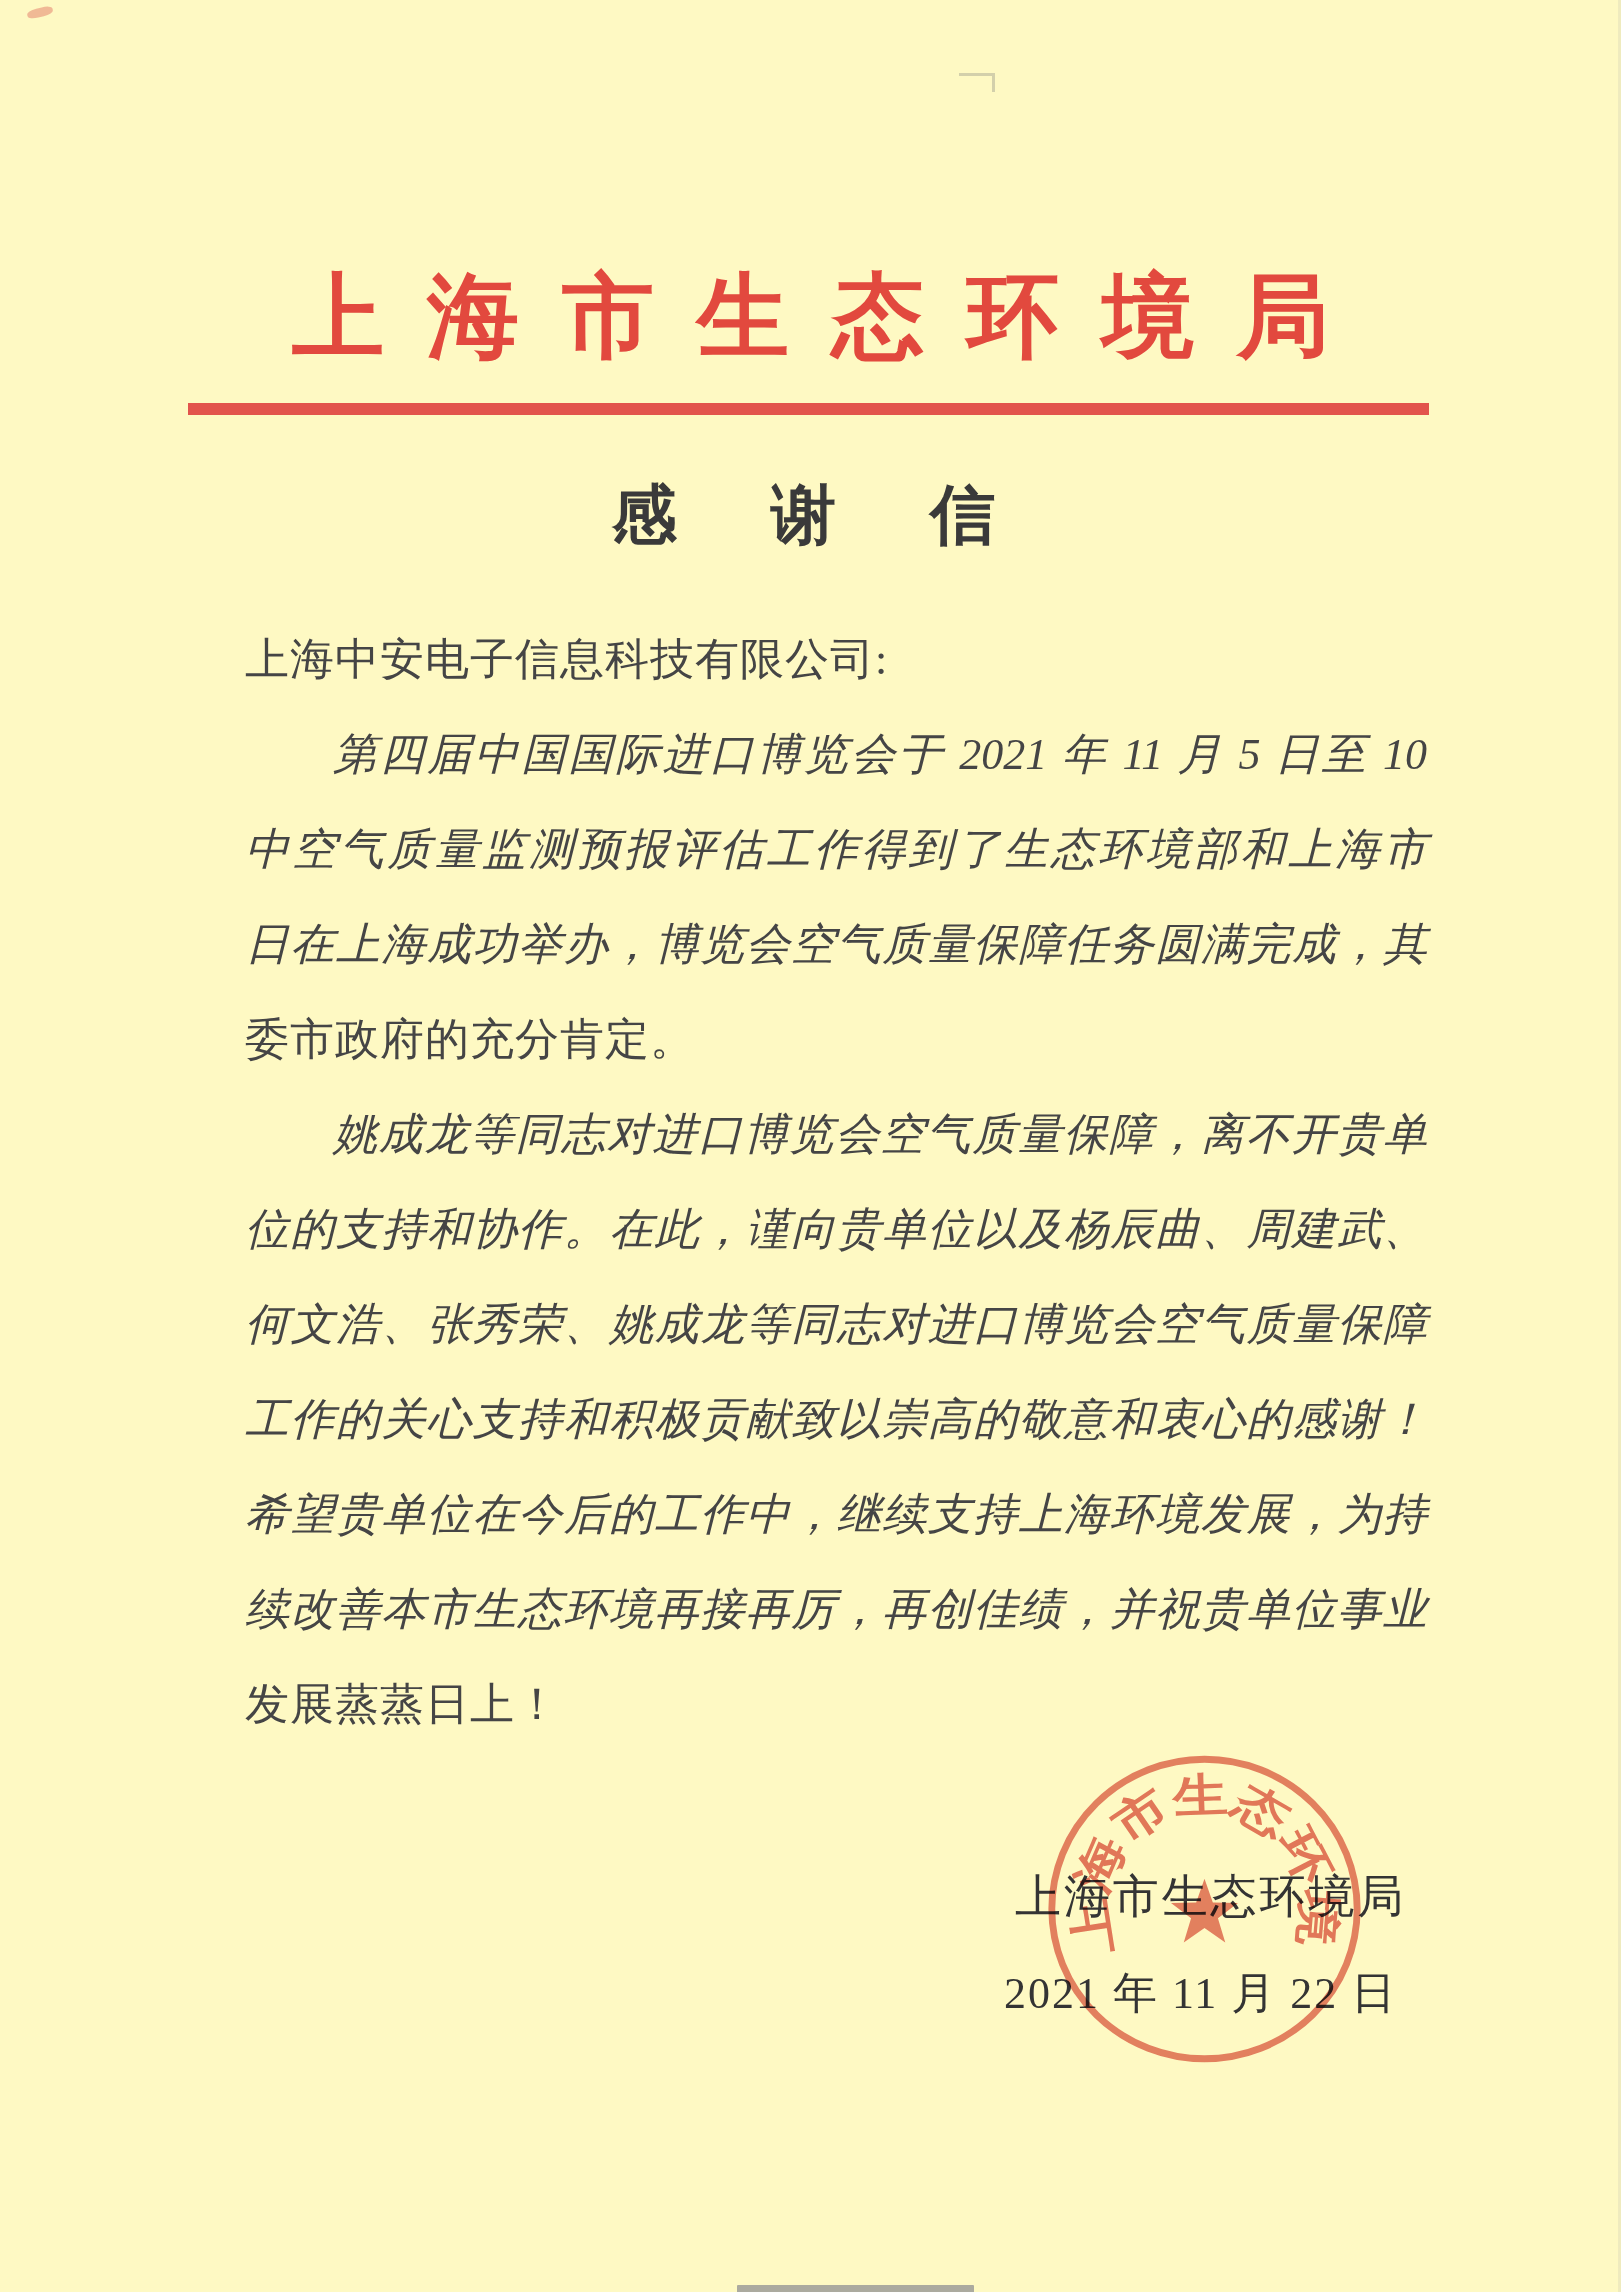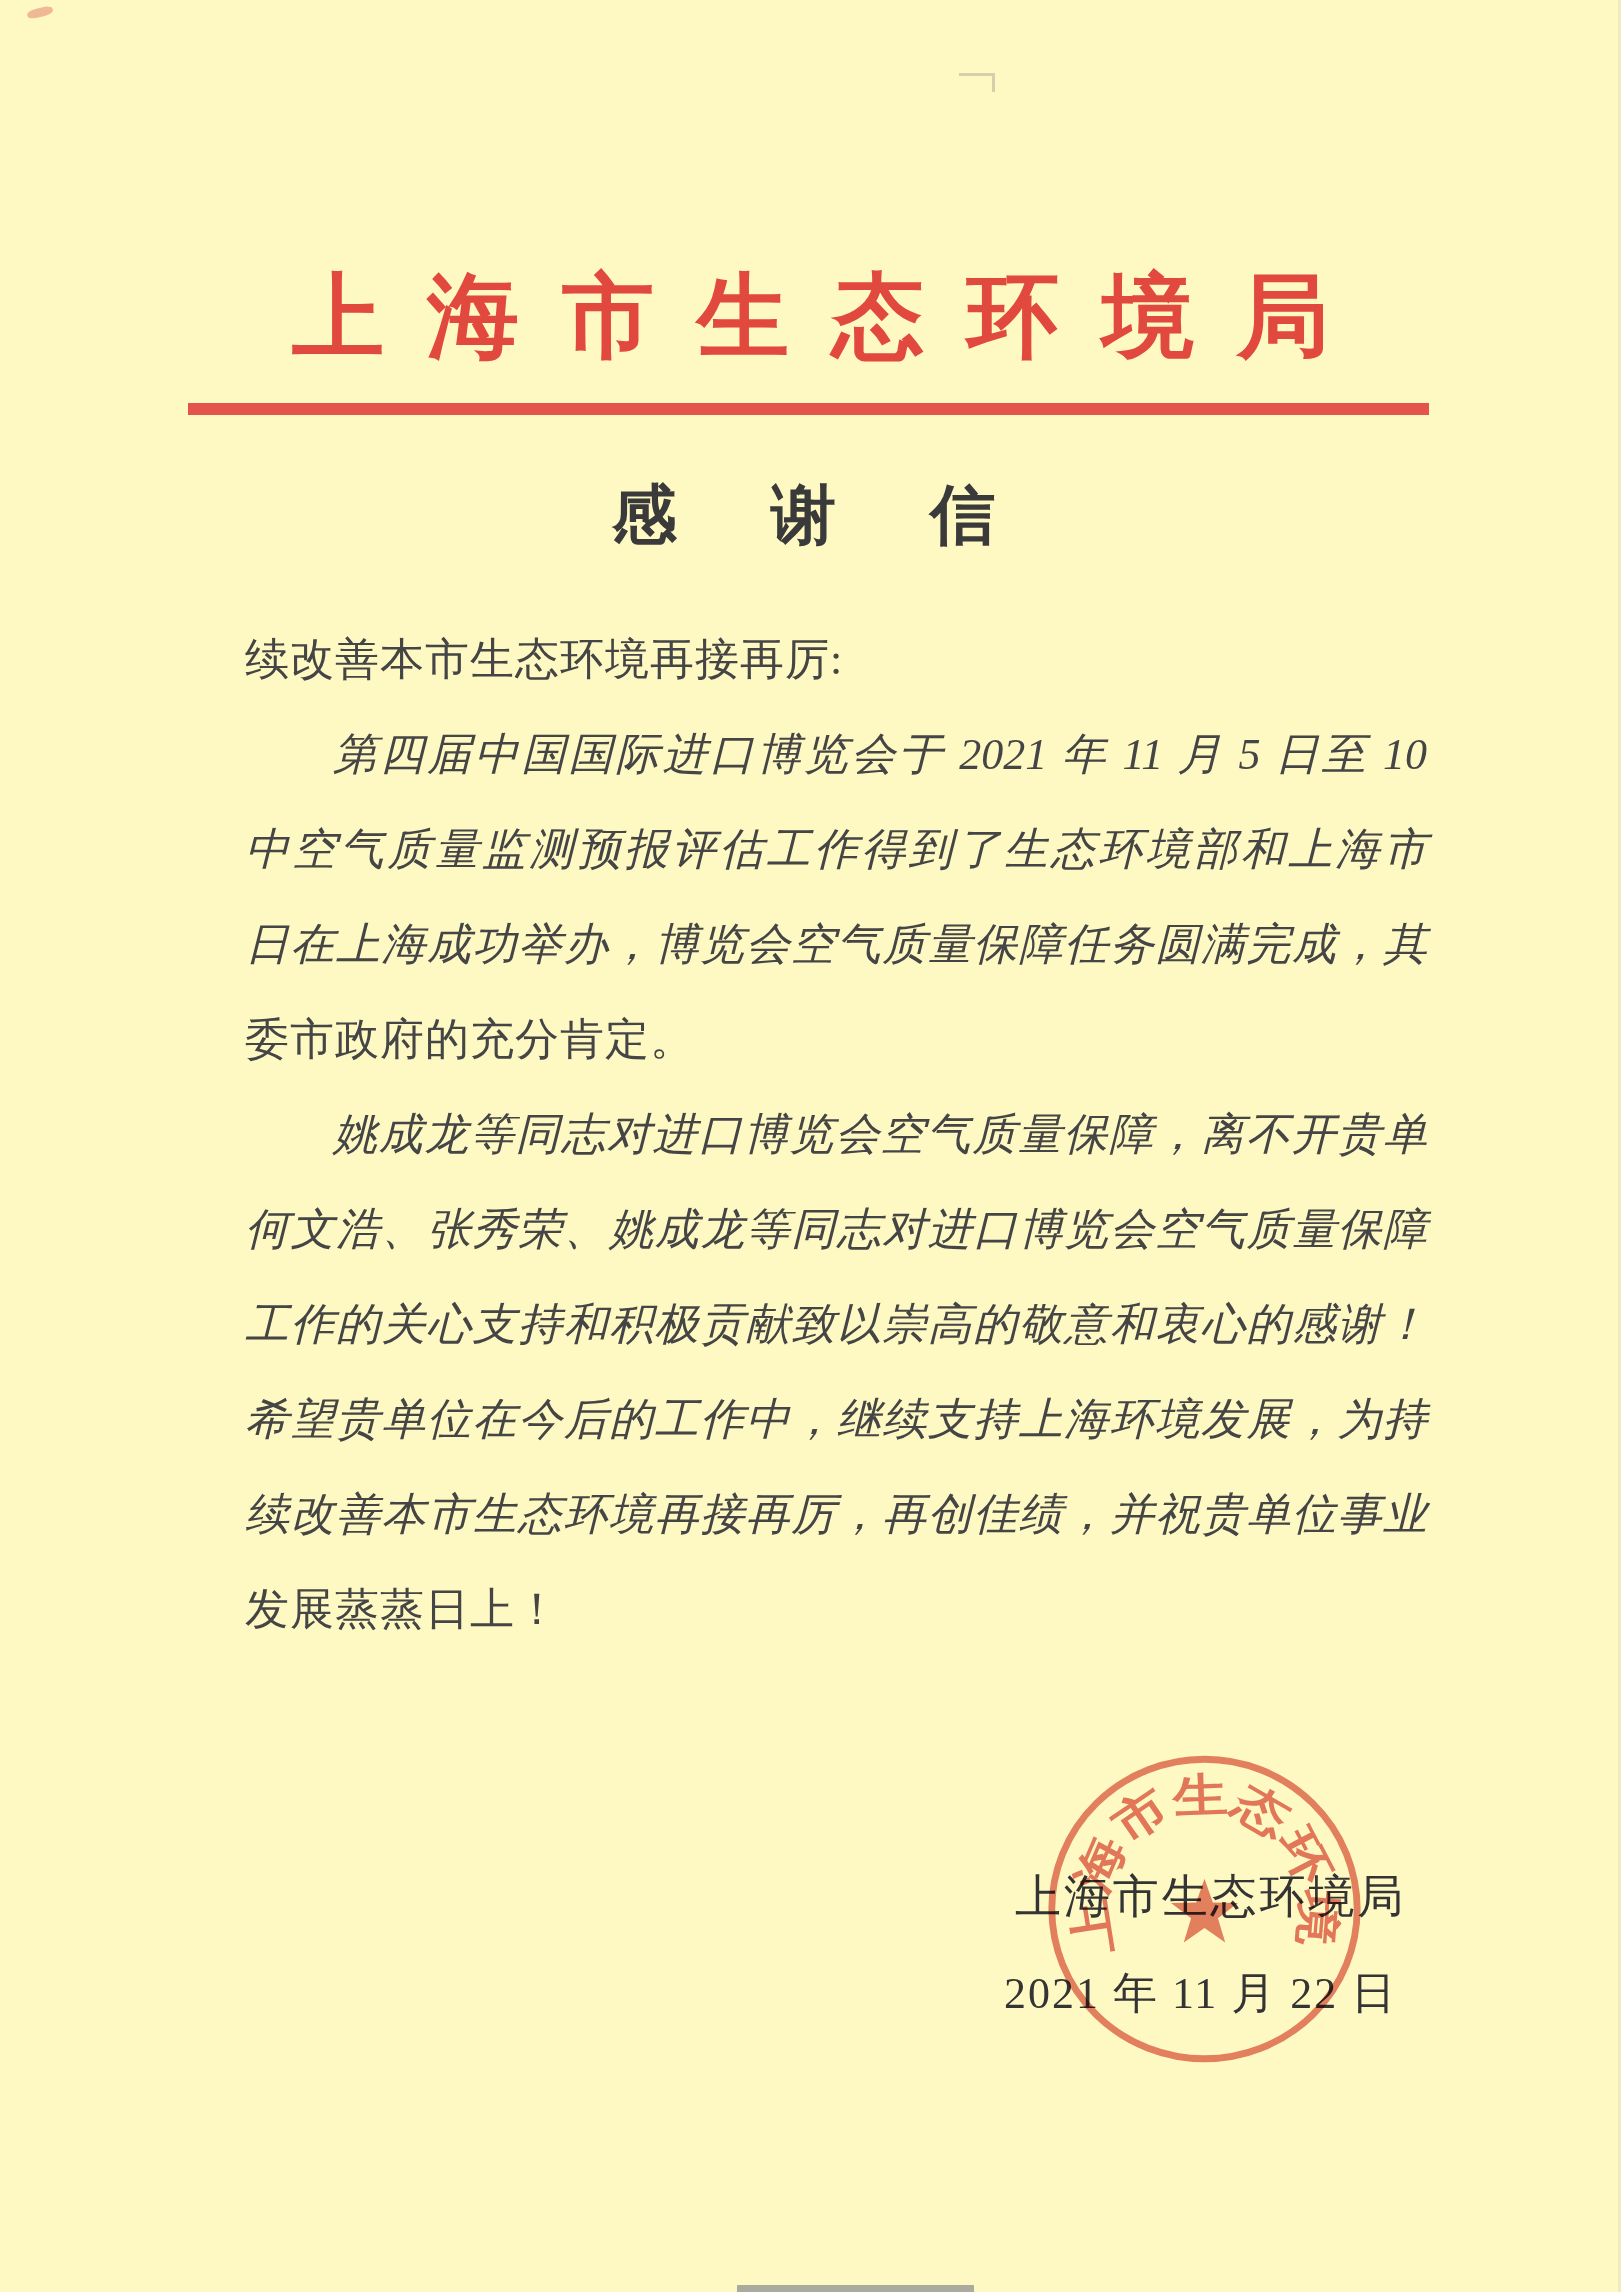--- a/index.html
+++ b/index.html
@@ -98,28 +98,29 @@
   <div class="artifact-top-right"></div>
   <div class="artifact-bottom-bar"></div>
   <div class="artifact-right-edge"></div>
 
   <div class="agency-header">上海市生态环境局</div>
   <div class="red-rule"></div>
 
   <div class="letter-title">感 谢 信</div>
 
   <div class="body-block">
-    <div class="line">续改善本市生态环境再接再厉:</div>
+    <div class="line">上海中安电子信息科技有限公司:</div>
 
     <div class="line fill indent">第四届中国国际进口博览会于 2021 年 11 月 5 日至 10</div>
     <div class="line fill">中空气质量监测预报评估工作得到了生态环境部和上海市</div>
     <div class="line fill">日在上海成功举办，博览会空气质量保障任务圆满完成，其</div>
     <div class="line">委市政府的充分肯定。</div>
 
     <div class="line fill indent">姚成龙等同志对进口博览会空气质量保障，离不开贵单</div>
+    <div class="line fill">位的支持和协作。在此，谨向贵单位以及杨辰曲、周建武、</div>
     <div class="line fill">何文浩、张秀荣、姚成龙等同志对进口博览会空气质量保障</div>
     <div class="line fill">工作的关心支持和积极贡献致以崇高的敬意和衷心的感谢！</div>
     <div class="line fill">希望贵单位在今后的工作中，继续支持上海环境发展，为持</div>
     <div class="line fill">续改善本市生态环境再接再厉，再创佳绩，并祝贵单位事业</div>
     <div class="line">发展蒸蒸日上！</div>
   </div>
 
   <div class="signature-line">上海市生态环境局</div>
   <div class="date-line">2021 年 11 月 22 日</div>
 

